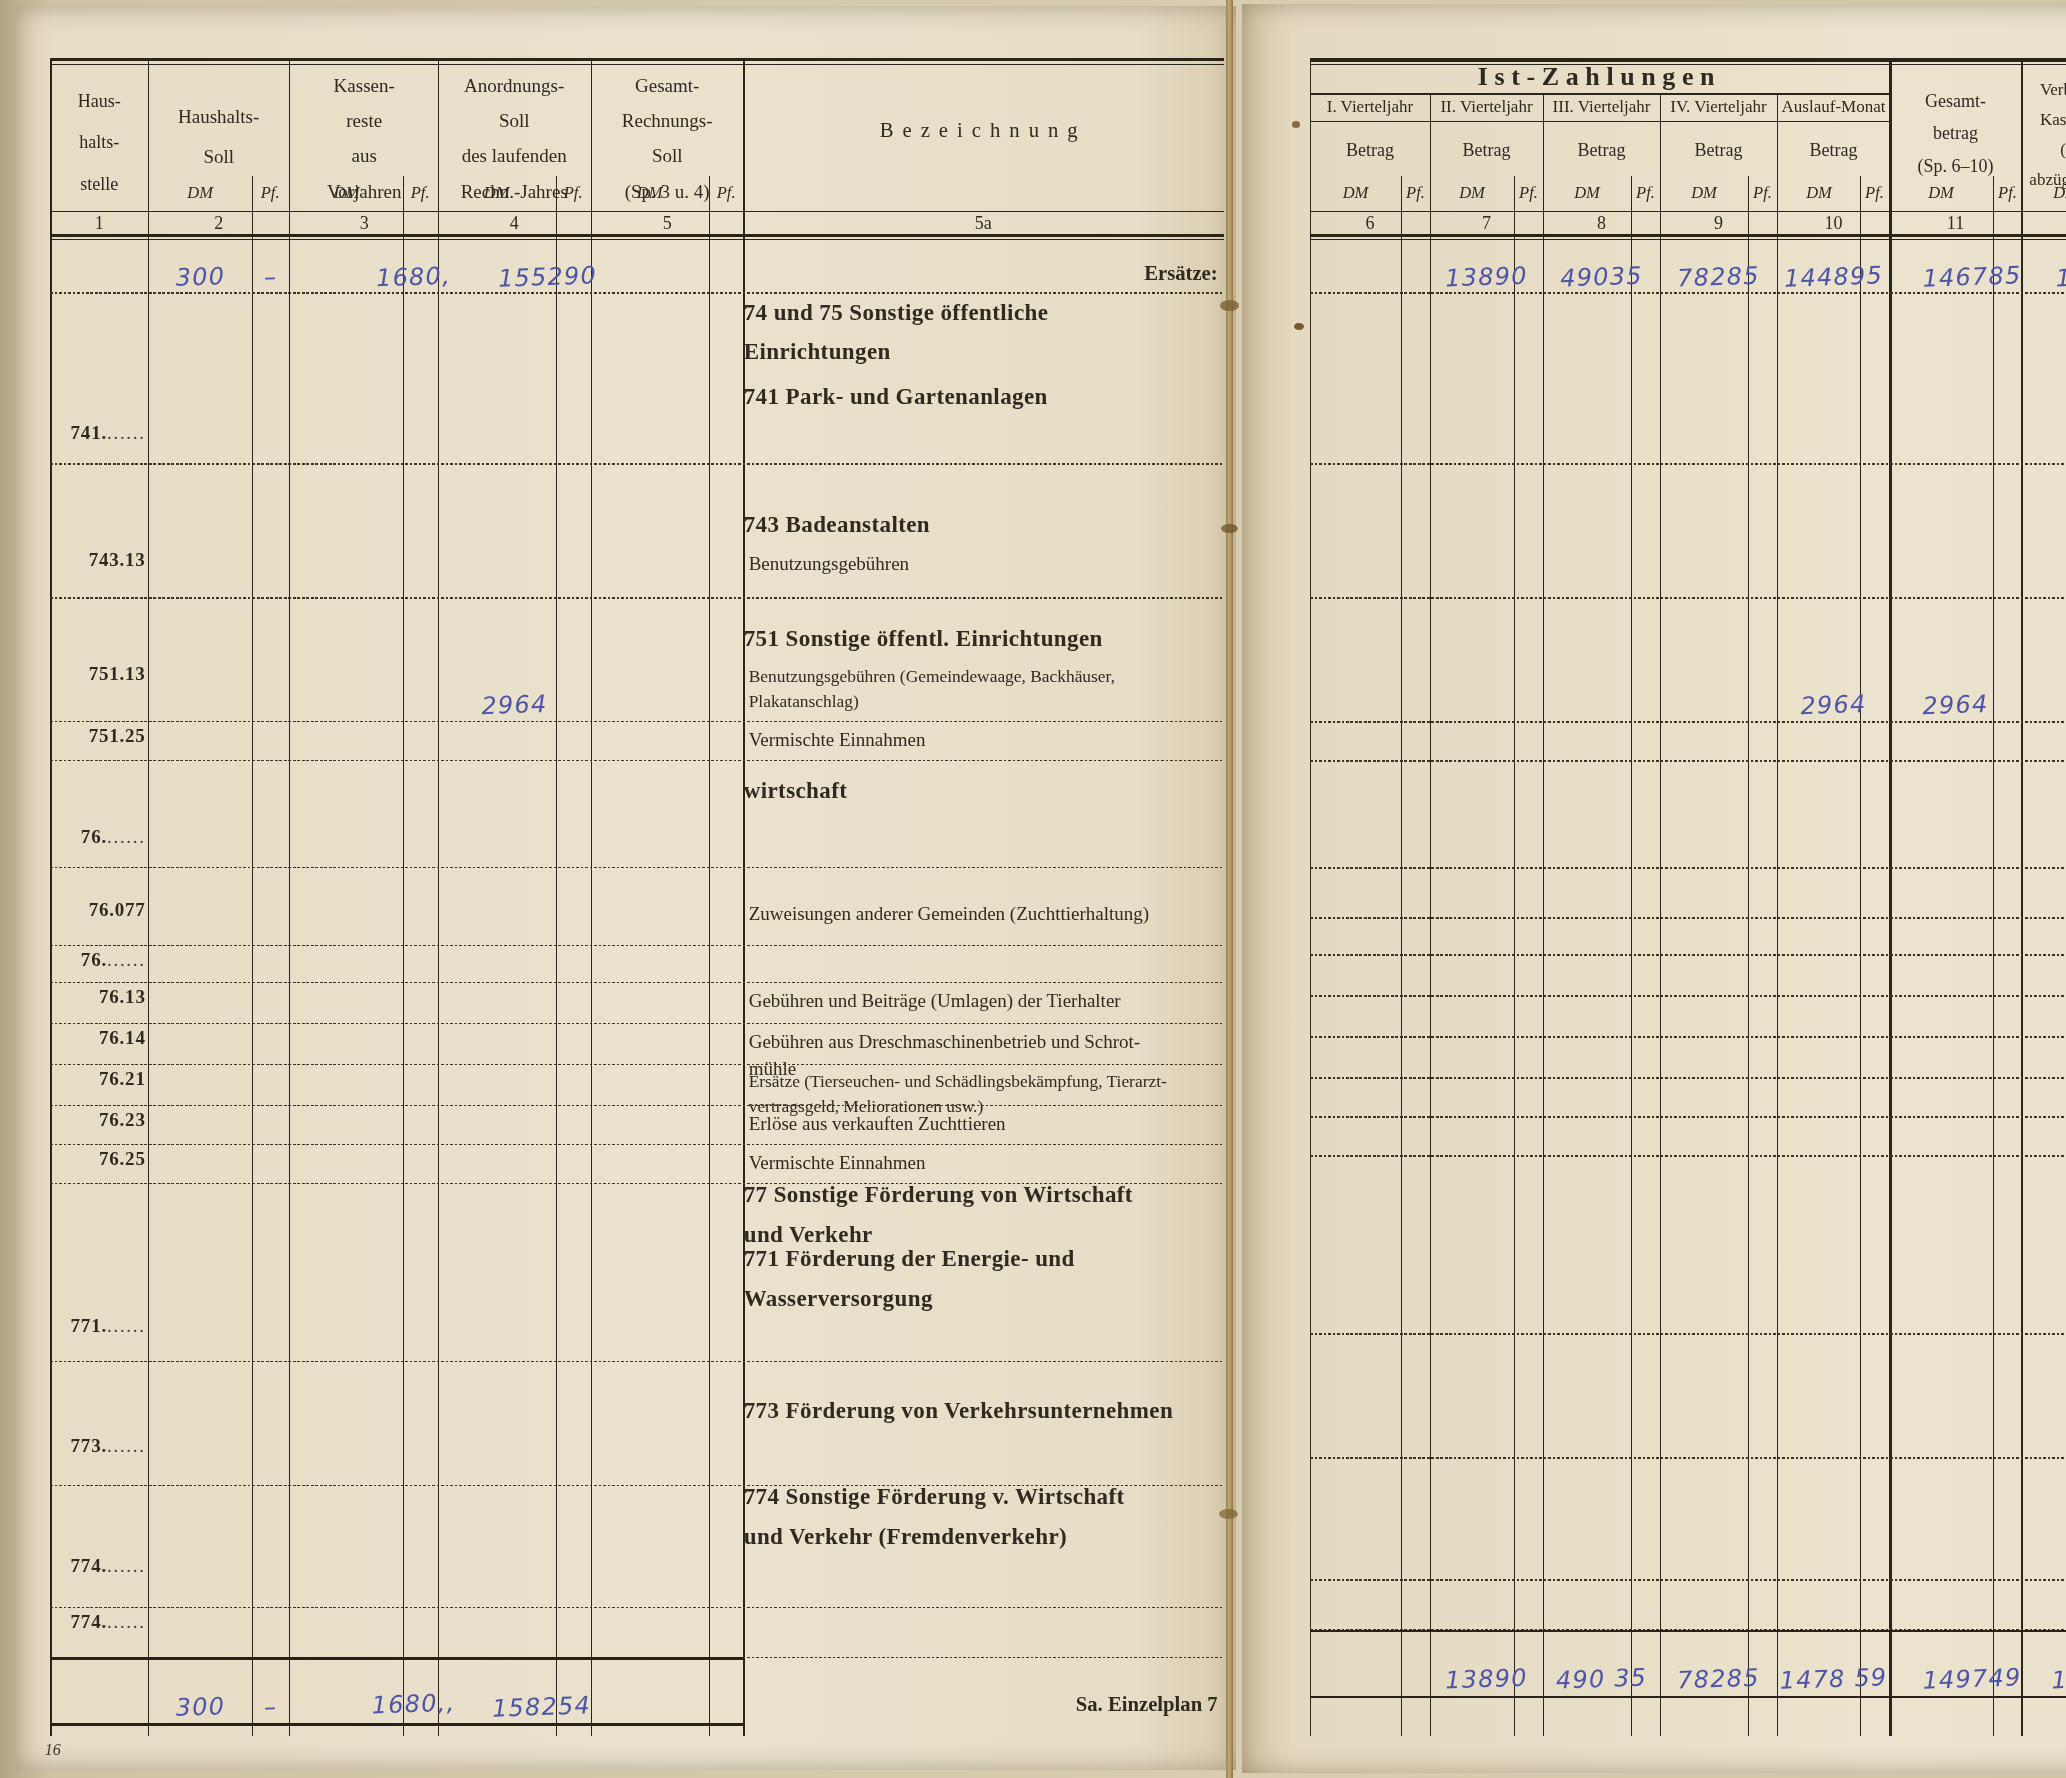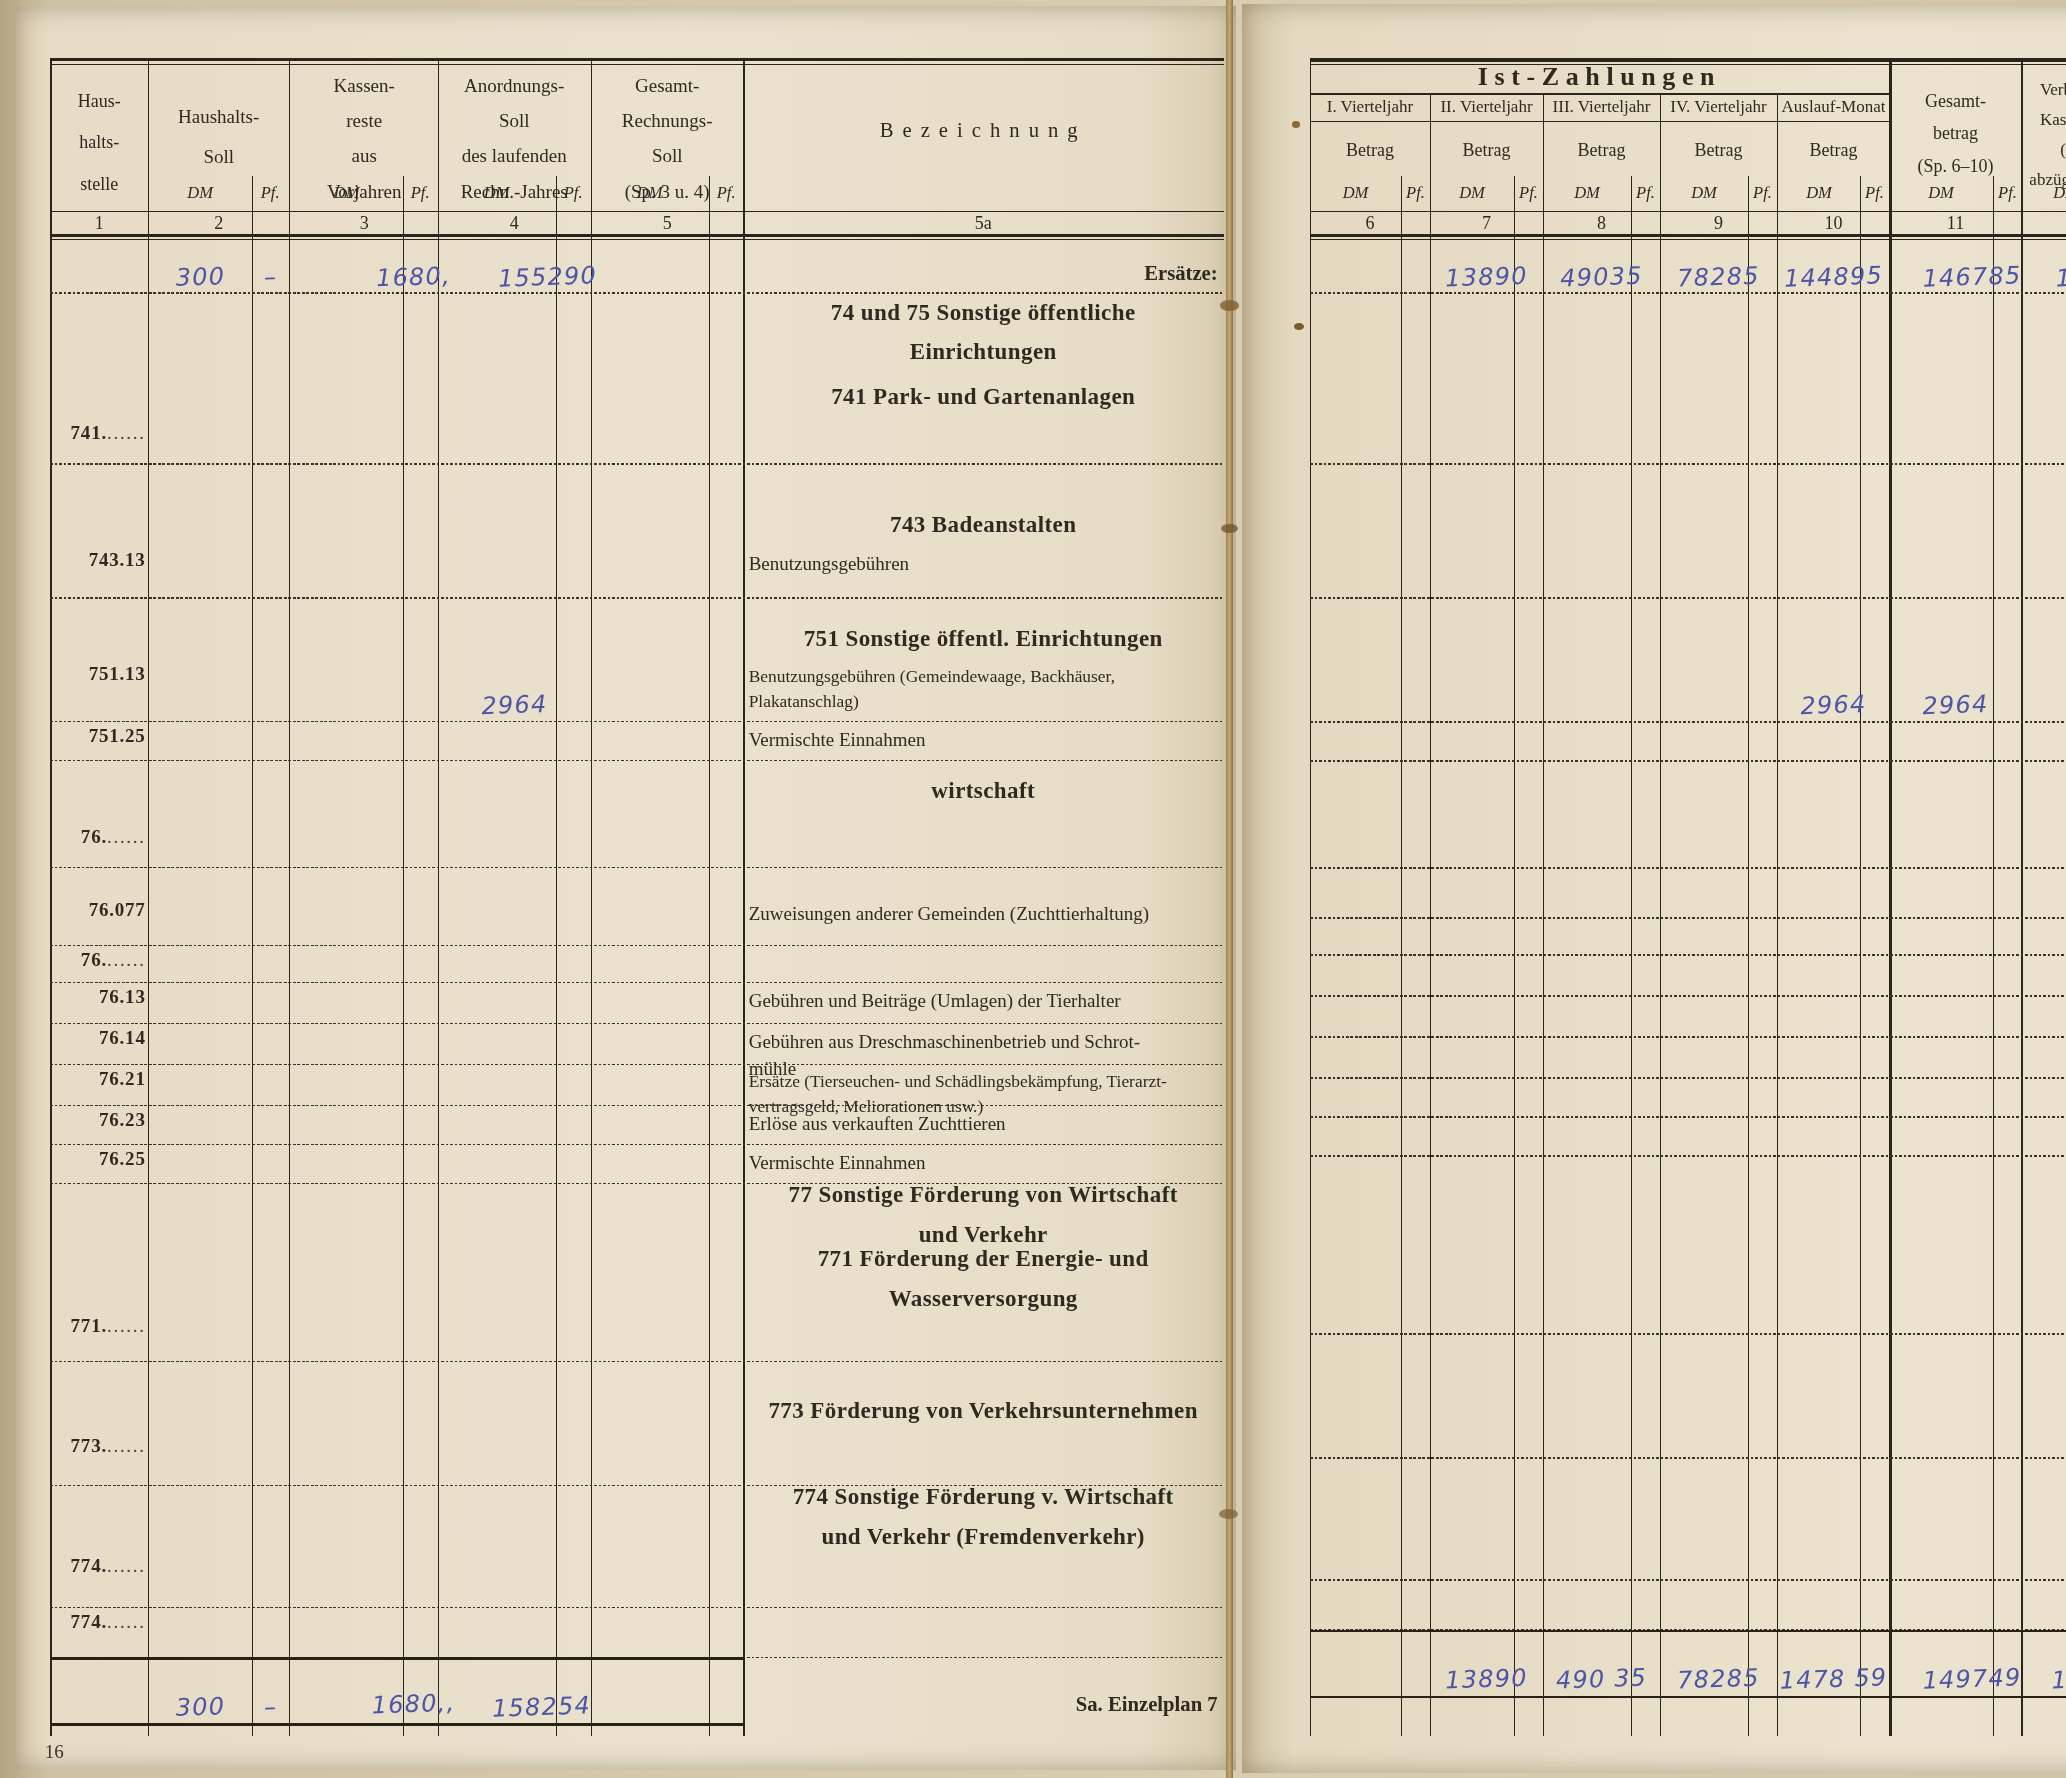--- a/index.html
+++ b/index.html
@@ -22,25 +22,25 @@
     transform:rotate(-2deg);}
   .rows{position:absolute;left:0;top:184px;width:100%;}
   .row{position:relative;width:100%;}
   .dotline{position:absolute;left:0;bottom:0;height:1.7px;width:100%;
     background:repeating-linear-gradient(90deg,#3c3422 0 2.5px,transparent 2.5px 4.5px);}
   .thickline{position:absolute;height:2.9px;background:#272215;bottom:-1.7px;left:0;}
   .rowno{position:absolute;left:0;top:2.5px;width:96px;text-align:right;
     font-weight:bold;font-size:19px;letter-spacing:0.8px;white-space:nowrap;}
   .leader{font-weight:normal;letter-spacing:1.7px;opacity:.85;}
   .bez{position:absolute;font-size:19px;line-height:1.45;}
-  .bez.head{font-weight:bold;font-size:23px;text-align:center;line-height:1.7;letter-spacing:0.4px;}
+  .bez.head{font-weight:bold;font-size:23px;text-align:left;line-height:1.7;letter-spacing:0.4px;}
   .bez div{white-space:nowrap;}
   .gutter{position:absolute;top:0;height:1778px;}
   .stain{position:absolute;border-radius:50%;}
-  .pageno{position:absolute;font-size:19px;color:#3a352a;}
+  .pageno{position:absolute;font-size:16px;color:#3a352a;font-style:italic;}
 </style>
 </head>
 <body>
 
 <div id="canvas">
   <div class="page" id="left-page">
     <div class="table" id="left-table">
         <div class="vline" style="left:0px;top:0px;width:2.1px;height:1678px;"></div>
         <div class="vline" style="left:98px;top:0px;width:1.7px;height:1678px;"></div>
         <div class="vline" style="left:239px;top:0px;width:1.7px;height:1678px;"></div>

